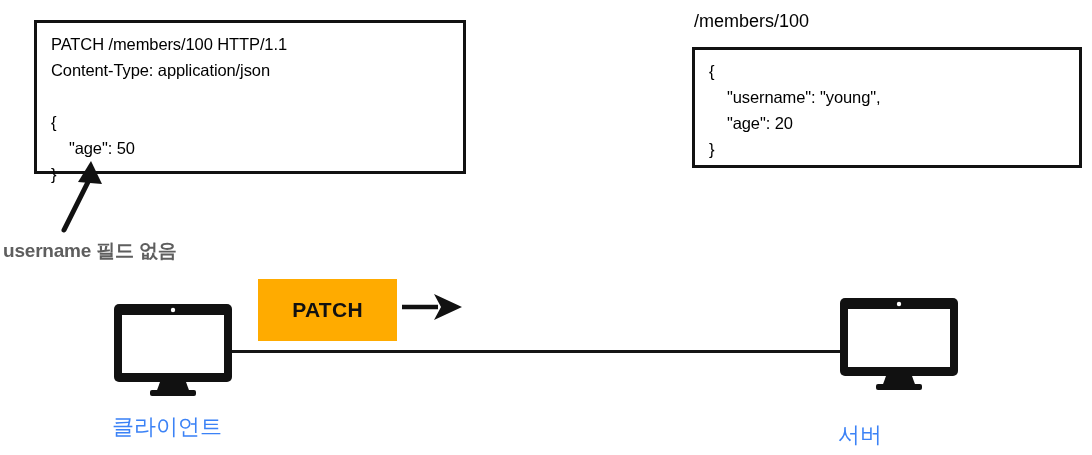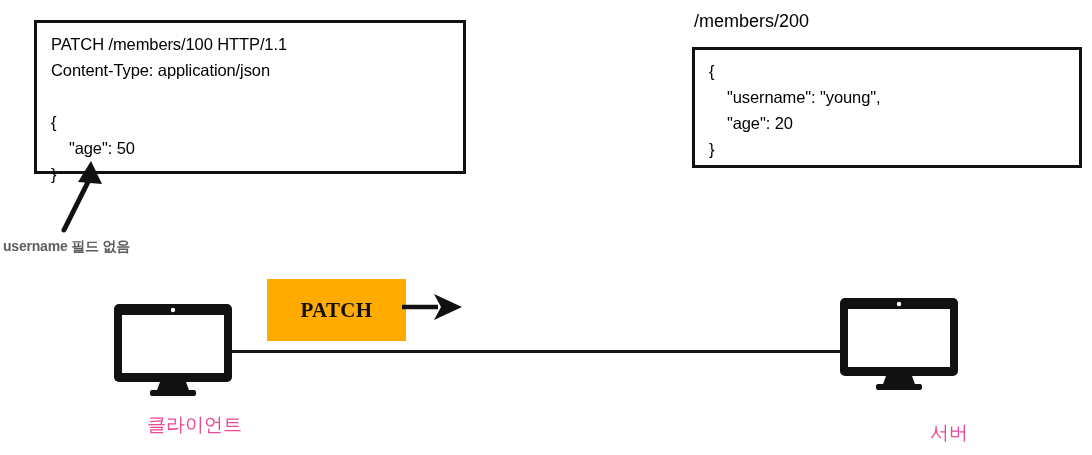--- a/index.html
+++ b/index.html
@@ -64,44 +64,43 @@
     left: 692px;
     top: 47px;
     width: 390px;
     height: 121px;
   }
 
   
   #annotation-text {
     left: 3px;
     top: 238px;
-    font-size: 14px;
+    font-size: 19px;
     font-weight: bold;
     color: #5e5e5e;
     letter-spacing: -0.2px;
     white-space: nowrap;
   }
   #annotation-arrow {
     left: 44px;
     top: 158px;
     width: 70px;
     height: 80px;
   }
 
   
   #patch-box {
-    left: 267px;
+    left: 258px;
     top: 279px;
     width: 139px;
     height: 62px;
     background: #ffab00;
     display: flex;
     align-items: center;
     justify-content: center;
-    font-family: Liberation Serif, serif;
   }
   #patch-label {
     font-size: 21px;
     font-weight: bold;
     color: #111;
     letter-spacing: 0.3px;
   }
   #patch-arrow {
     left: 400px;
     top: 292px;
@@ -117,41 +116,41 @@
     height: 3px;
     background: #151515;
   }
 
   
   .computer { width: 130px; height: 95px; }
   #client-computer { left: 112px; top: 302px; }
   #server-computer { left: 838px; top: 296px; }
 
   .device-label {
-    font-size: 19px;
-    color: #ec4899;
+    font-size: 22px;
+    color: #3b82f6;
     white-space: nowrap;
-    text-align: right;
+    text-align: left;
   }
   #client-label { left: 112px; top: 412px; width: 130px; }
   #server-label { left: 838px; top: 420px; width: 130px; }
 </style>
 </head>
 <body>
 
 <div class="rough-box" id="request-box">
   <div class="code-area">PATCH /members/100 HTTP/1.1
 Content-Type: application/json
 
 {
     "age": 50
 }</div>
 </div>
 
-<div class="abs" id="resource-label">/members/200</div>
+<div class="abs" id="resource-label">/members/100</div>
 
 <div class="rough-box" id="resource-box">
   <div class="code-area">{
     "username": "young",
     "age": 20
 }</div>
 </div>
 
 <svg class="abs" id="annotation-arrow" viewBox="0 0 70 80">
   <line x1="20" y1="72" x2="45" y2="22" stroke="#111111" stroke-width="5" stroke-linecap="round"></line>

